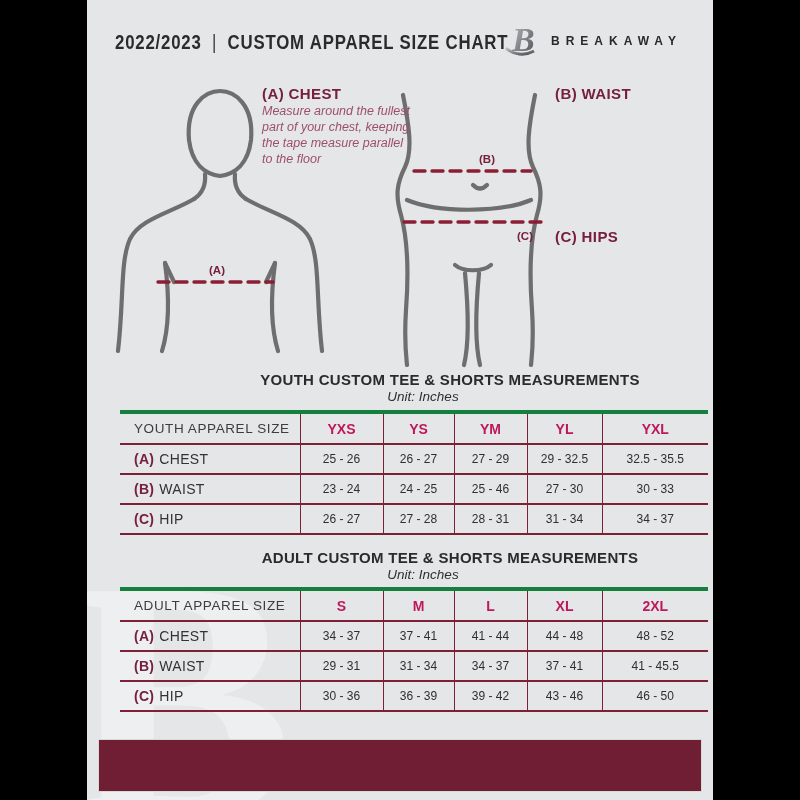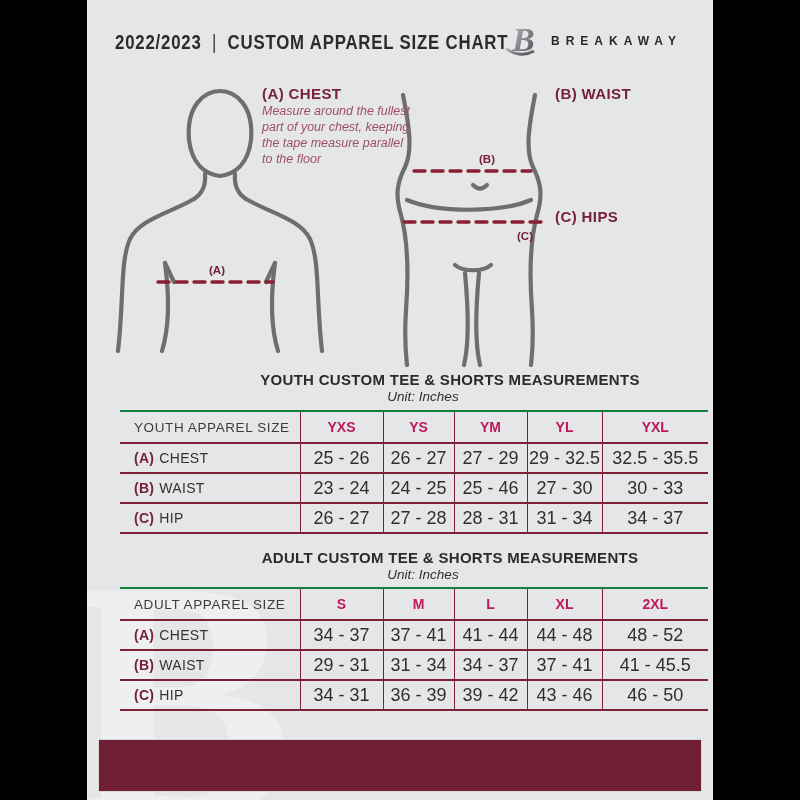--- a/index.html
+++ b/index.html
@@ -33,28 +33,28 @@
   .fig text{font-family:"Liberation Sans",sans-serif;font-weight:700;font-size:11.5px;fill:#76203b;}
 
   
   .tbl-title{position:absolute;left:0;width:726px;text-align:center;font-weight:700;
              font-size:15px;color:#2b2b2b;letter-spacing:.3px;}
   .tbl-unit{position:absolute;left:0;width:672px;text-align:center;font-style:italic;
             font-size:13.5px;color:#2f2f2f;}
 
   
   table.size{position:absolute;left:33px;width:588px;border-collapse:collapse;table-layout:fixed;
-             border-top:2px solid #15803d;}
+             border-top:4px solid #15803d;}
   table.size th, table.size td{border-left:1.6px solid #7d2136;border-bottom:2px solid #7d2136;
              padding:0;text-align:center;vertical-align:middle;background:transparent;}
   table.size th:first-child, table.size td:first-child{border-left:none;}
   table.size thead th{height:32px;font-weight:700;font-size:14px;color:#be185d;}
   table.size thead th.label-col{font-weight:400;font-size:13.5px;letter-spacing:.6px;
              color:#3d3d3d;text-align:left;padding-left:14px;}
-  table.size tbody td{height:30px;font-size:18px;color:#2f2f2f;}
+  table.size tbody td{height:30px;font-size:12px;color:#2f2f2f;}
   table.size tbody td.row-label{text-align:left;padding-left:14px;font-size:14px;color:#333;letter-spacing:.3px;}
   .pfx{font-weight:700;color:#76203b;margin-right:5px;}
 
   
   .footer-bar{position:absolute;left:12px;top:740px;width:602px;height:51px;background:#6f1e34;
               box-shadow:0 0 0 1px #d8d9db;z-index:3;}
 </style>
 </head>
 <body>
 
@@ -110,21 +110,21 @@
         <text x="86" y="68">(B)</text>
         <line class="dash" x1="11" y1="127" x2="149" y2="127"></line>
         <text x="124" y="145">(C)</text>
       </svg>
 
       <div class="h-section" style="left:175px;top:85px;">(A) CHEST</div>
       <div class="p-section" style="left:175px;top:104px;">Measure around the fullest part of your chest, keeping the tape measure parallel to the floor</div>
 
       <div class="h-section" style="left:468px;top:85px;">(B) WAIST</div>
 
-      <div class="h-section" style="left:468px;top:208px;">(C) HIPS</div>
+      <div class="h-section" style="left:468px;top:228px;">(C) HIPS</div>
 
       <div class="tbl-title" style="top:371px;">YOUTH CUSTOM TEE &amp; SHORTS MEASUREMENTS</div>
       <div class="tbl-unit" style="top:389px;">Unit: Inches</div>
 
       <table class="size" style="top:410px;">
         <colgroup>
             <col style="width:180px">
             <col style="width:83px">
             <col style="width:71px">
             <col style="width:73px">
@@ -203,21 +203,21 @@
           <tr>
             <td class="row-label"><span class="pfx">(B)</span><span>WAIST</span></td>
             <td>29 - 31</td>
             <td>31 - 34</td>
             <td>34 - 37</td>
             <td>37 - 41</td>
             <td>41 - 45.5</td>
           </tr>
           <tr>
             <td class="row-label"><span class="pfx">(C)</span><span>HIP</span></td>
-            <td>34 - 31</td>
+            <td>30 - 36</td>
             <td>36 - 39</td>
             <td>39 - 42</td>
             <td>43 - 46</td>
             <td>46 - 50</td>
           </tr>
         </tbody>
       </table>
 
       <div class="footer-bar"></div>
     </div>

